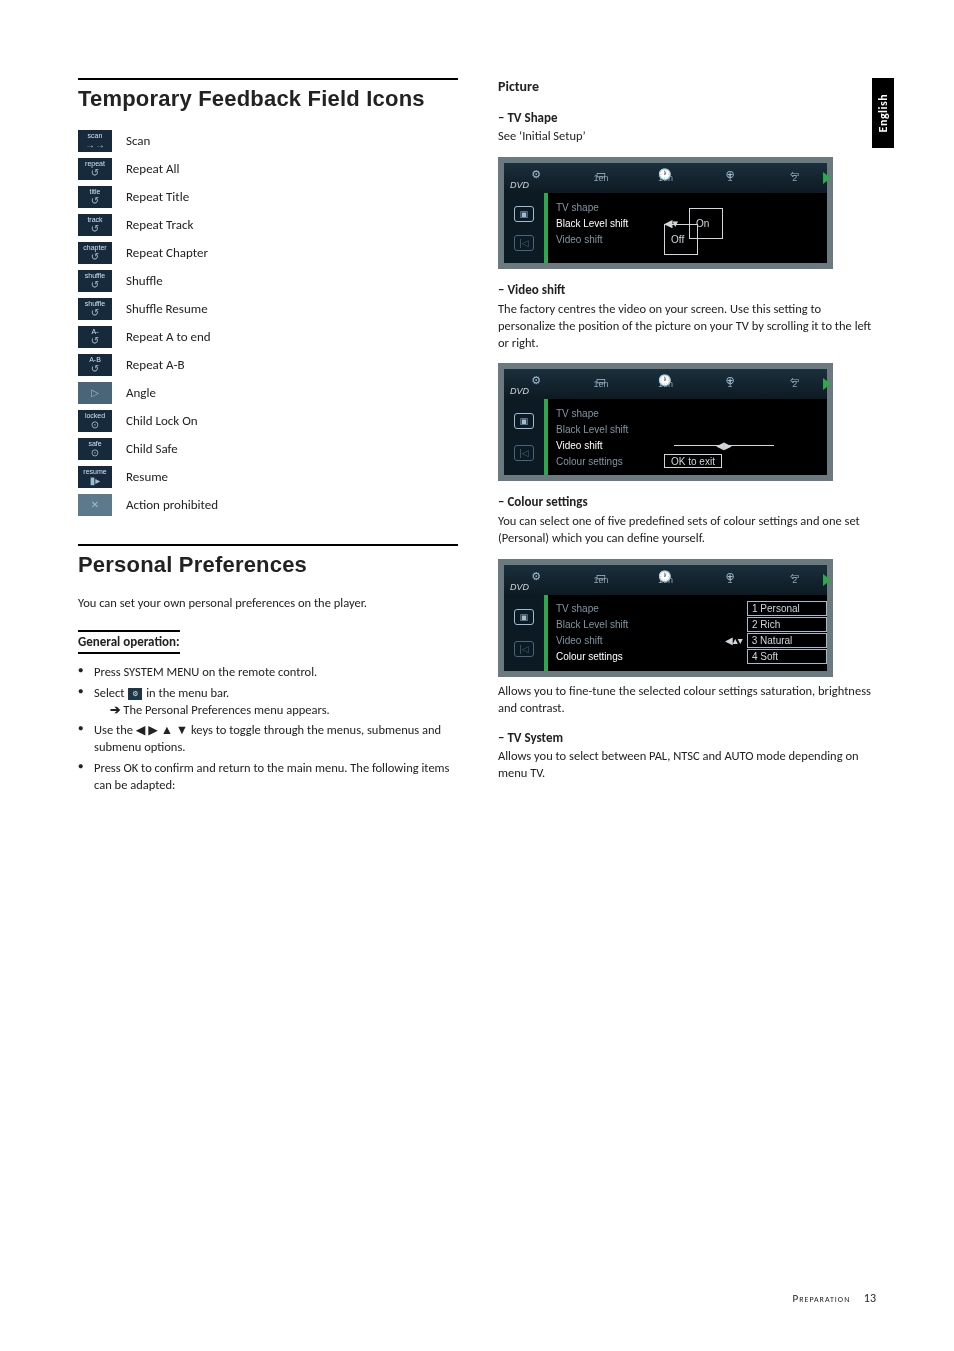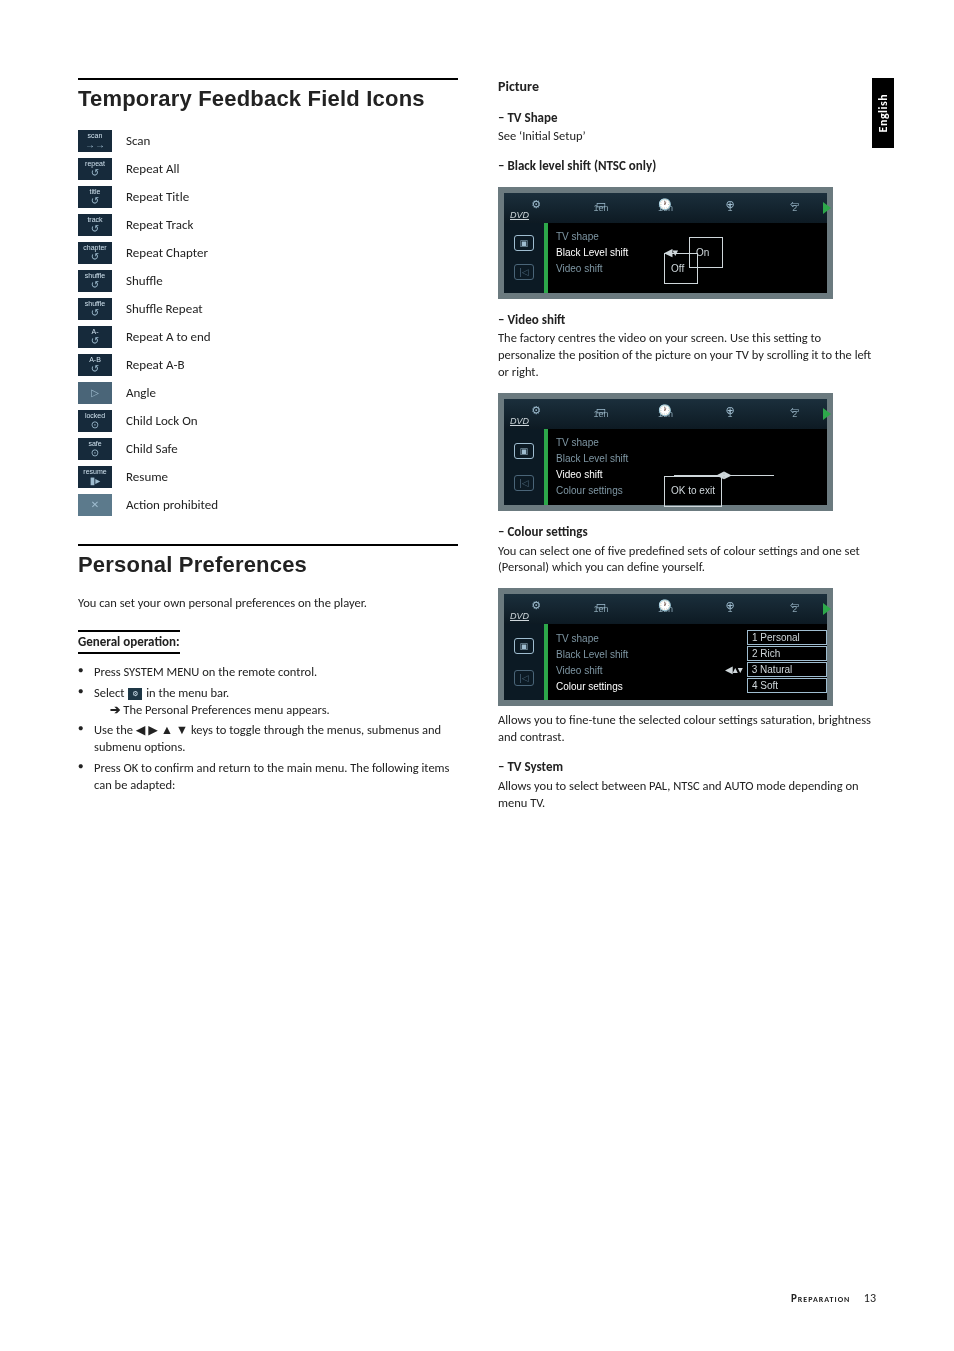--- a/index.html
+++ b/index.html
@@ -115,21 +115,21 @@
   }
   .osd .topbar .slot {
     flex:1; text-align:center; font-size:9px; color:#8aa4b2;
   }
   .osd .topbar::after {
     content:""; position:absolute; right:-4px; top:50%; transform:translateY(-50%);
     border-left:8px solid #2da84a; border-top:6px solid transparent; border-bottom:6px solid transparent;
   }
   .osd .dvd {
     position:absolute; left:6px; bottom:2px; font-style:italic;
-    font-size:9px; color:#cfd7db; text-decoration: underline;
+    font-size:9px; color:#cfd7db; 
   }
   .osd .topicons {
     position:absolute; top:4px; left:0; right:0; display:flex;
   }
   .osd .topicons span { flex:1; text-align:center; color:#9fbdd0; font-size:11px;}
 
   .osd .body {
     display:flex; min-height:70px;
   }
   .osd .side {
@@ -164,41 +164,41 @@
   .osd .listcol .item {
     border:1px solid #9fbdd0; width:80px; height:15px;
     display:flex; align-items:center; padding-left:4px; font-size:10px; color:#cfd7db;
   }
   .osd .slider {
     position:relative; height:14px; width:120px; display:flex; align-items:center; justify-content:center;
   }
   .osd .slider .line { position:absolute; top:50%; left:10px; right:10px; border-top:1px solid #cfd7db;}
   .osd .slider .knob { position:relative; font-size:10px; color:#cfd7db;}
   .osd .okexit {
-    border:1px solid #cfd7db; font-size:10px; padding:0 6px; height:31px;
+    border:1px solid #cfd7db; font-size:10px; padding:0 6px; height:14px;
     display:inline-flex; align-items:center;
   }
 
   
   .lang-tab {
     position:absolute; top:78px; right:60px;
     width:22px; height:70px; background:#000; color:#fff;
     display:flex; align-items:center; justify-content:center;
   }
   .lang-tab span {
     transform: rotate(-90deg);
     font-weight:700; font-size:12px; letter-spacing:0.5px;
     white-space: nowrap;
   }
 
   .footer {
     position:absolute; bottom:44px; right:78px;
     font-size:11px; letter-spacing:1px;
   }
-  .footer .pname { font-variant: small-caps; font-weight:700;margin-left:18px; }
+  .footer .pname { font-variant: small-caps; font-weight:400;margin-left:18px; }
   .footer .pnum { font-size:12px; margin-left:10px; font-weight:400; letter-spacing:0;}
 </style>
 </head>
 <body>
 
 <div class="lang-tab">
   <span>English</span>
 </div>
 
 <div class="page">
@@ -247,21 +247,21 @@
             <span class="lbl">shuffle</span>
             <span class="glyph">↺</span>
           </div>
           <span>Shuffle</span>
         </div>
         <div class="icon-row">
           <div class="thumb">
             <span class="lbl">shuffle</span>
             <span class="glyph">↺</span>
           </div>
-          <span>Shuffle Repeat</span>
+          <span>Shuffle Resume</span>
         </div>
         <div class="icon-row">
           <div class="thumb">
             <span class="lbl">A-</span>
             <span class="glyph">↺</span>
           </div>
           <span>Repeat A to end</span>
         </div>
         <div class="icon-row">
           <div class="thumb">
@@ -322,21 +322,20 @@
       <li>Press OK to confirm and return to the main menu. The following items can be adapted:</li>
     </ul>
   </div>
 
   <div class="col right-col">
     <h2>Picture</h2>
 
     <h3 class="subitem">TV Shape</h3>
     <p class="desc">See ‘Initial Setup’</p>
 
-    <h3 class="subitem">Black level shift (NTSC only)</h3>
 
     <div class="osd">
       <div class="topbar">
         <span class="dvd">DVD</span>
         <div class="topicons" id="osd1-icons">
             <span>⚙</span>
             <span>▭</span>
             <span>🕐</span>
             <span>⊕</span>
             <span>⇦</span>

